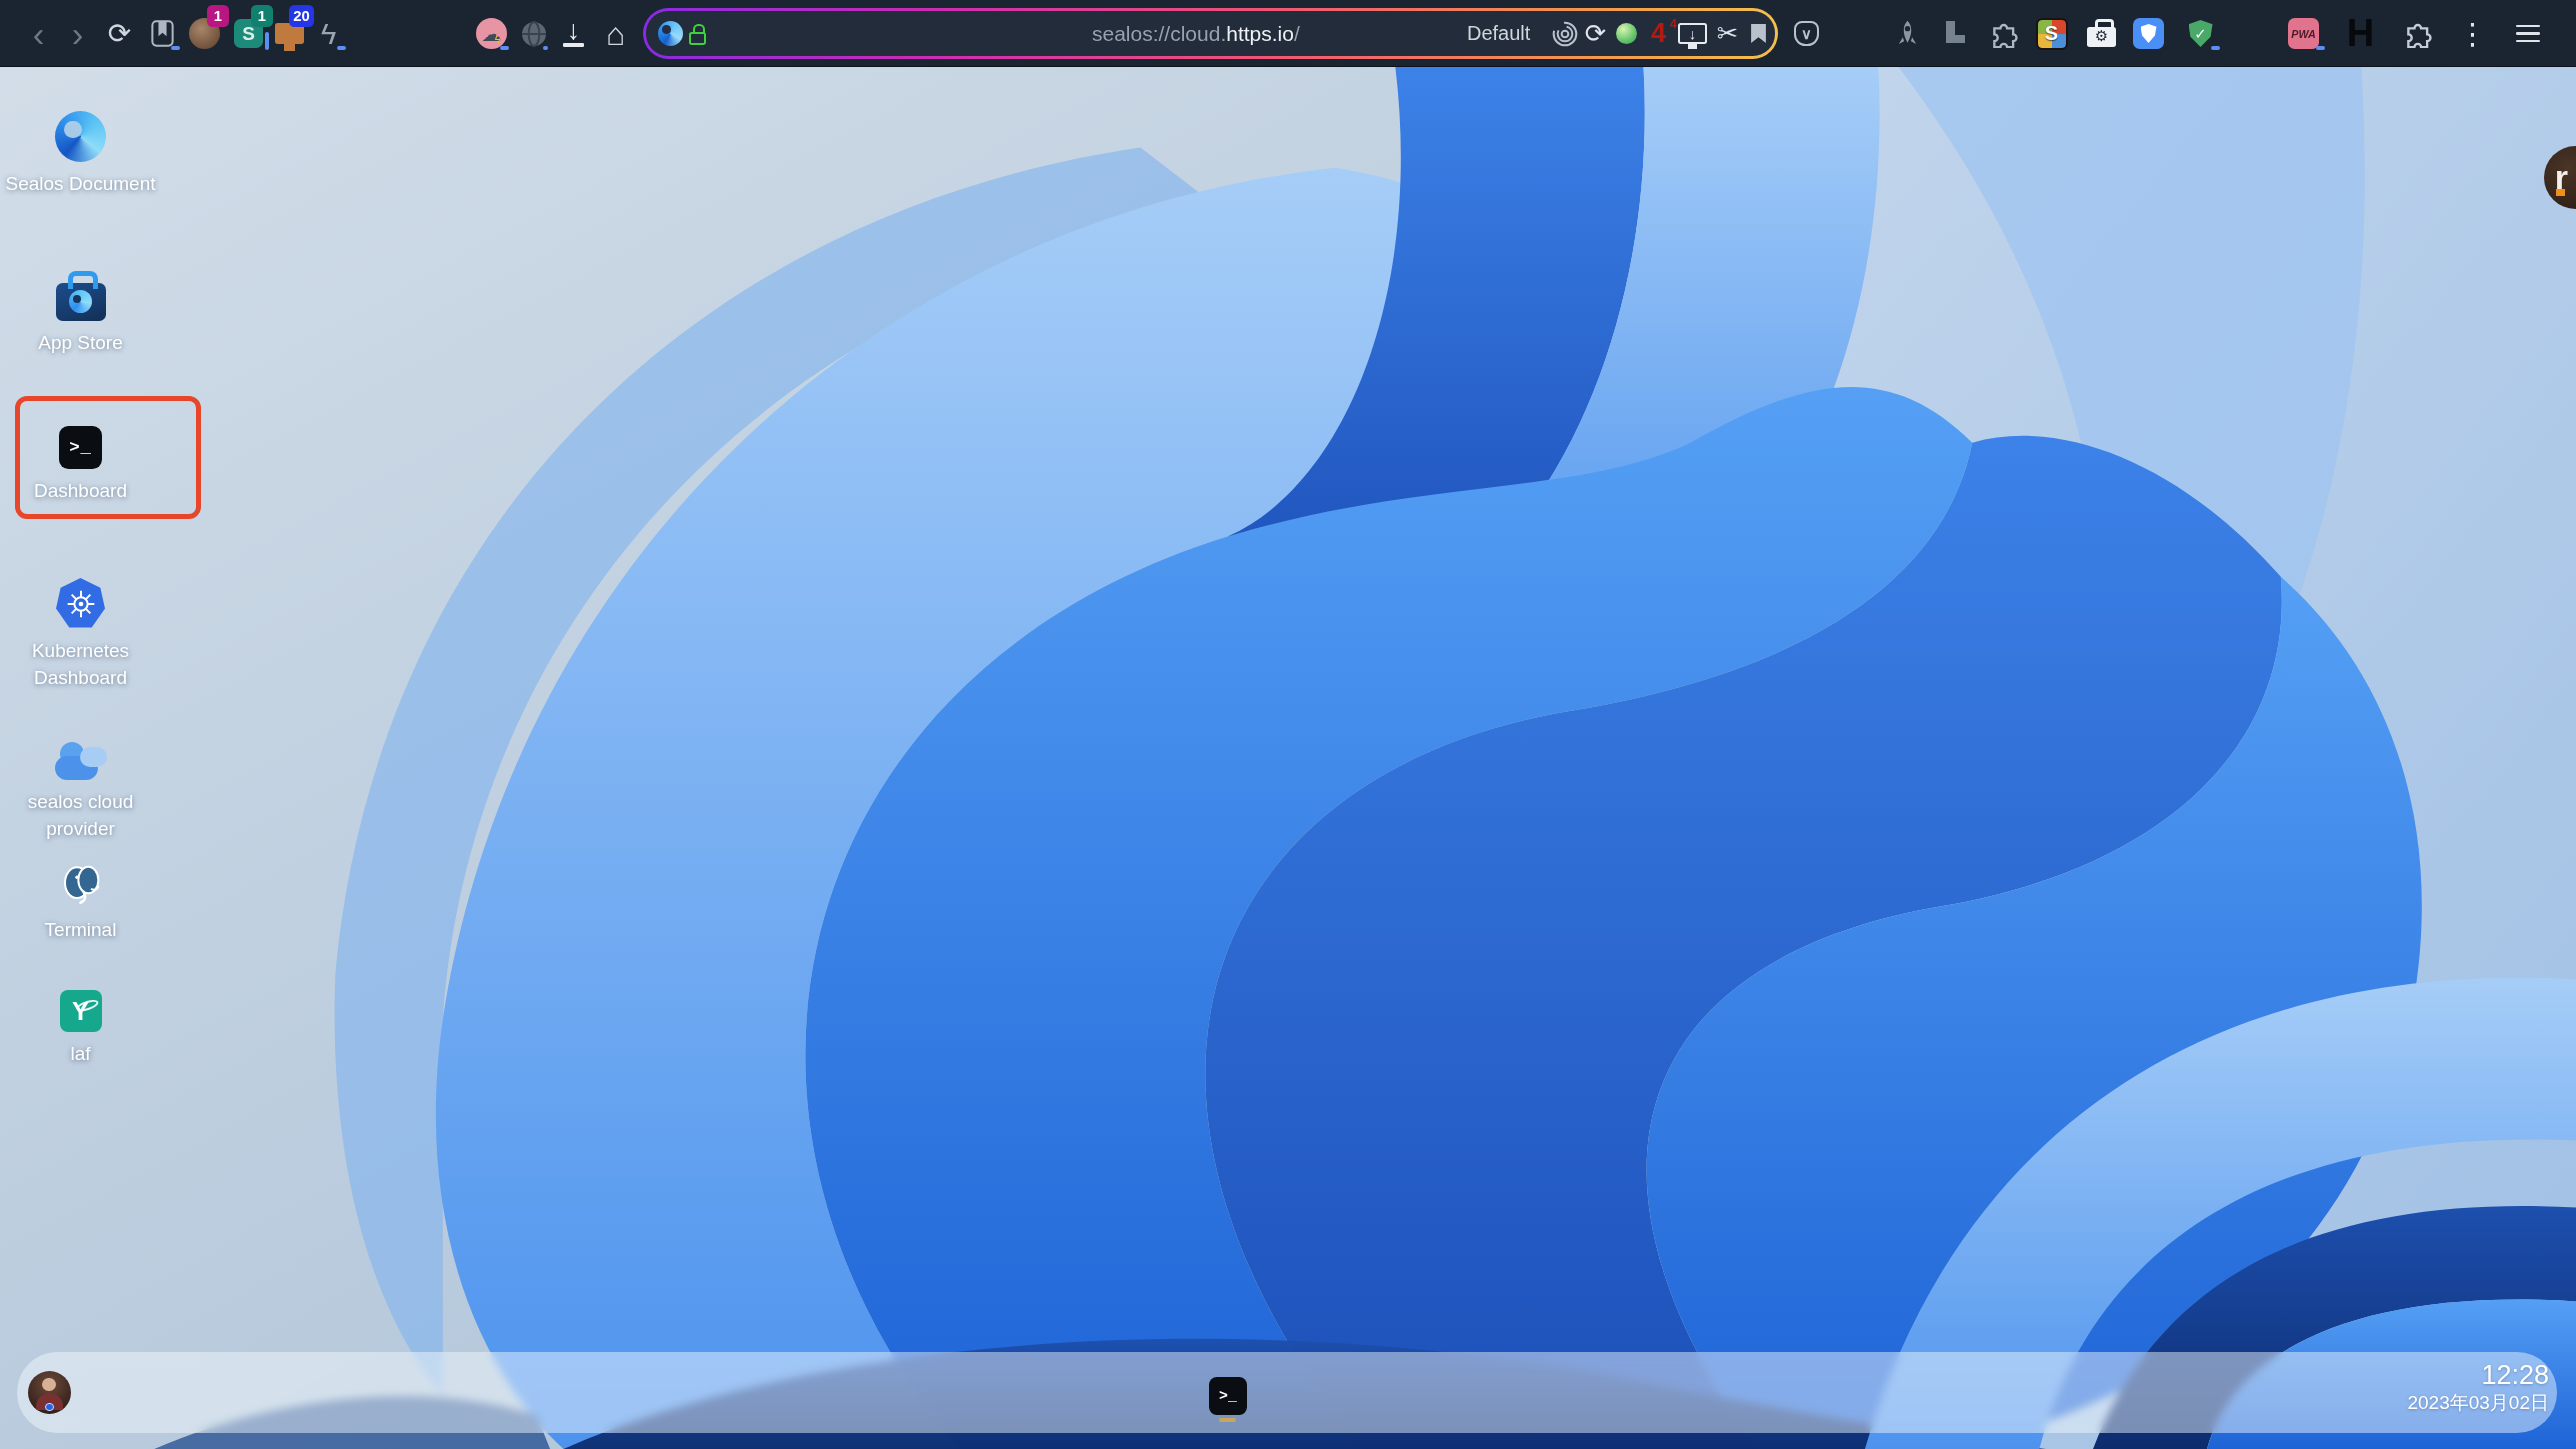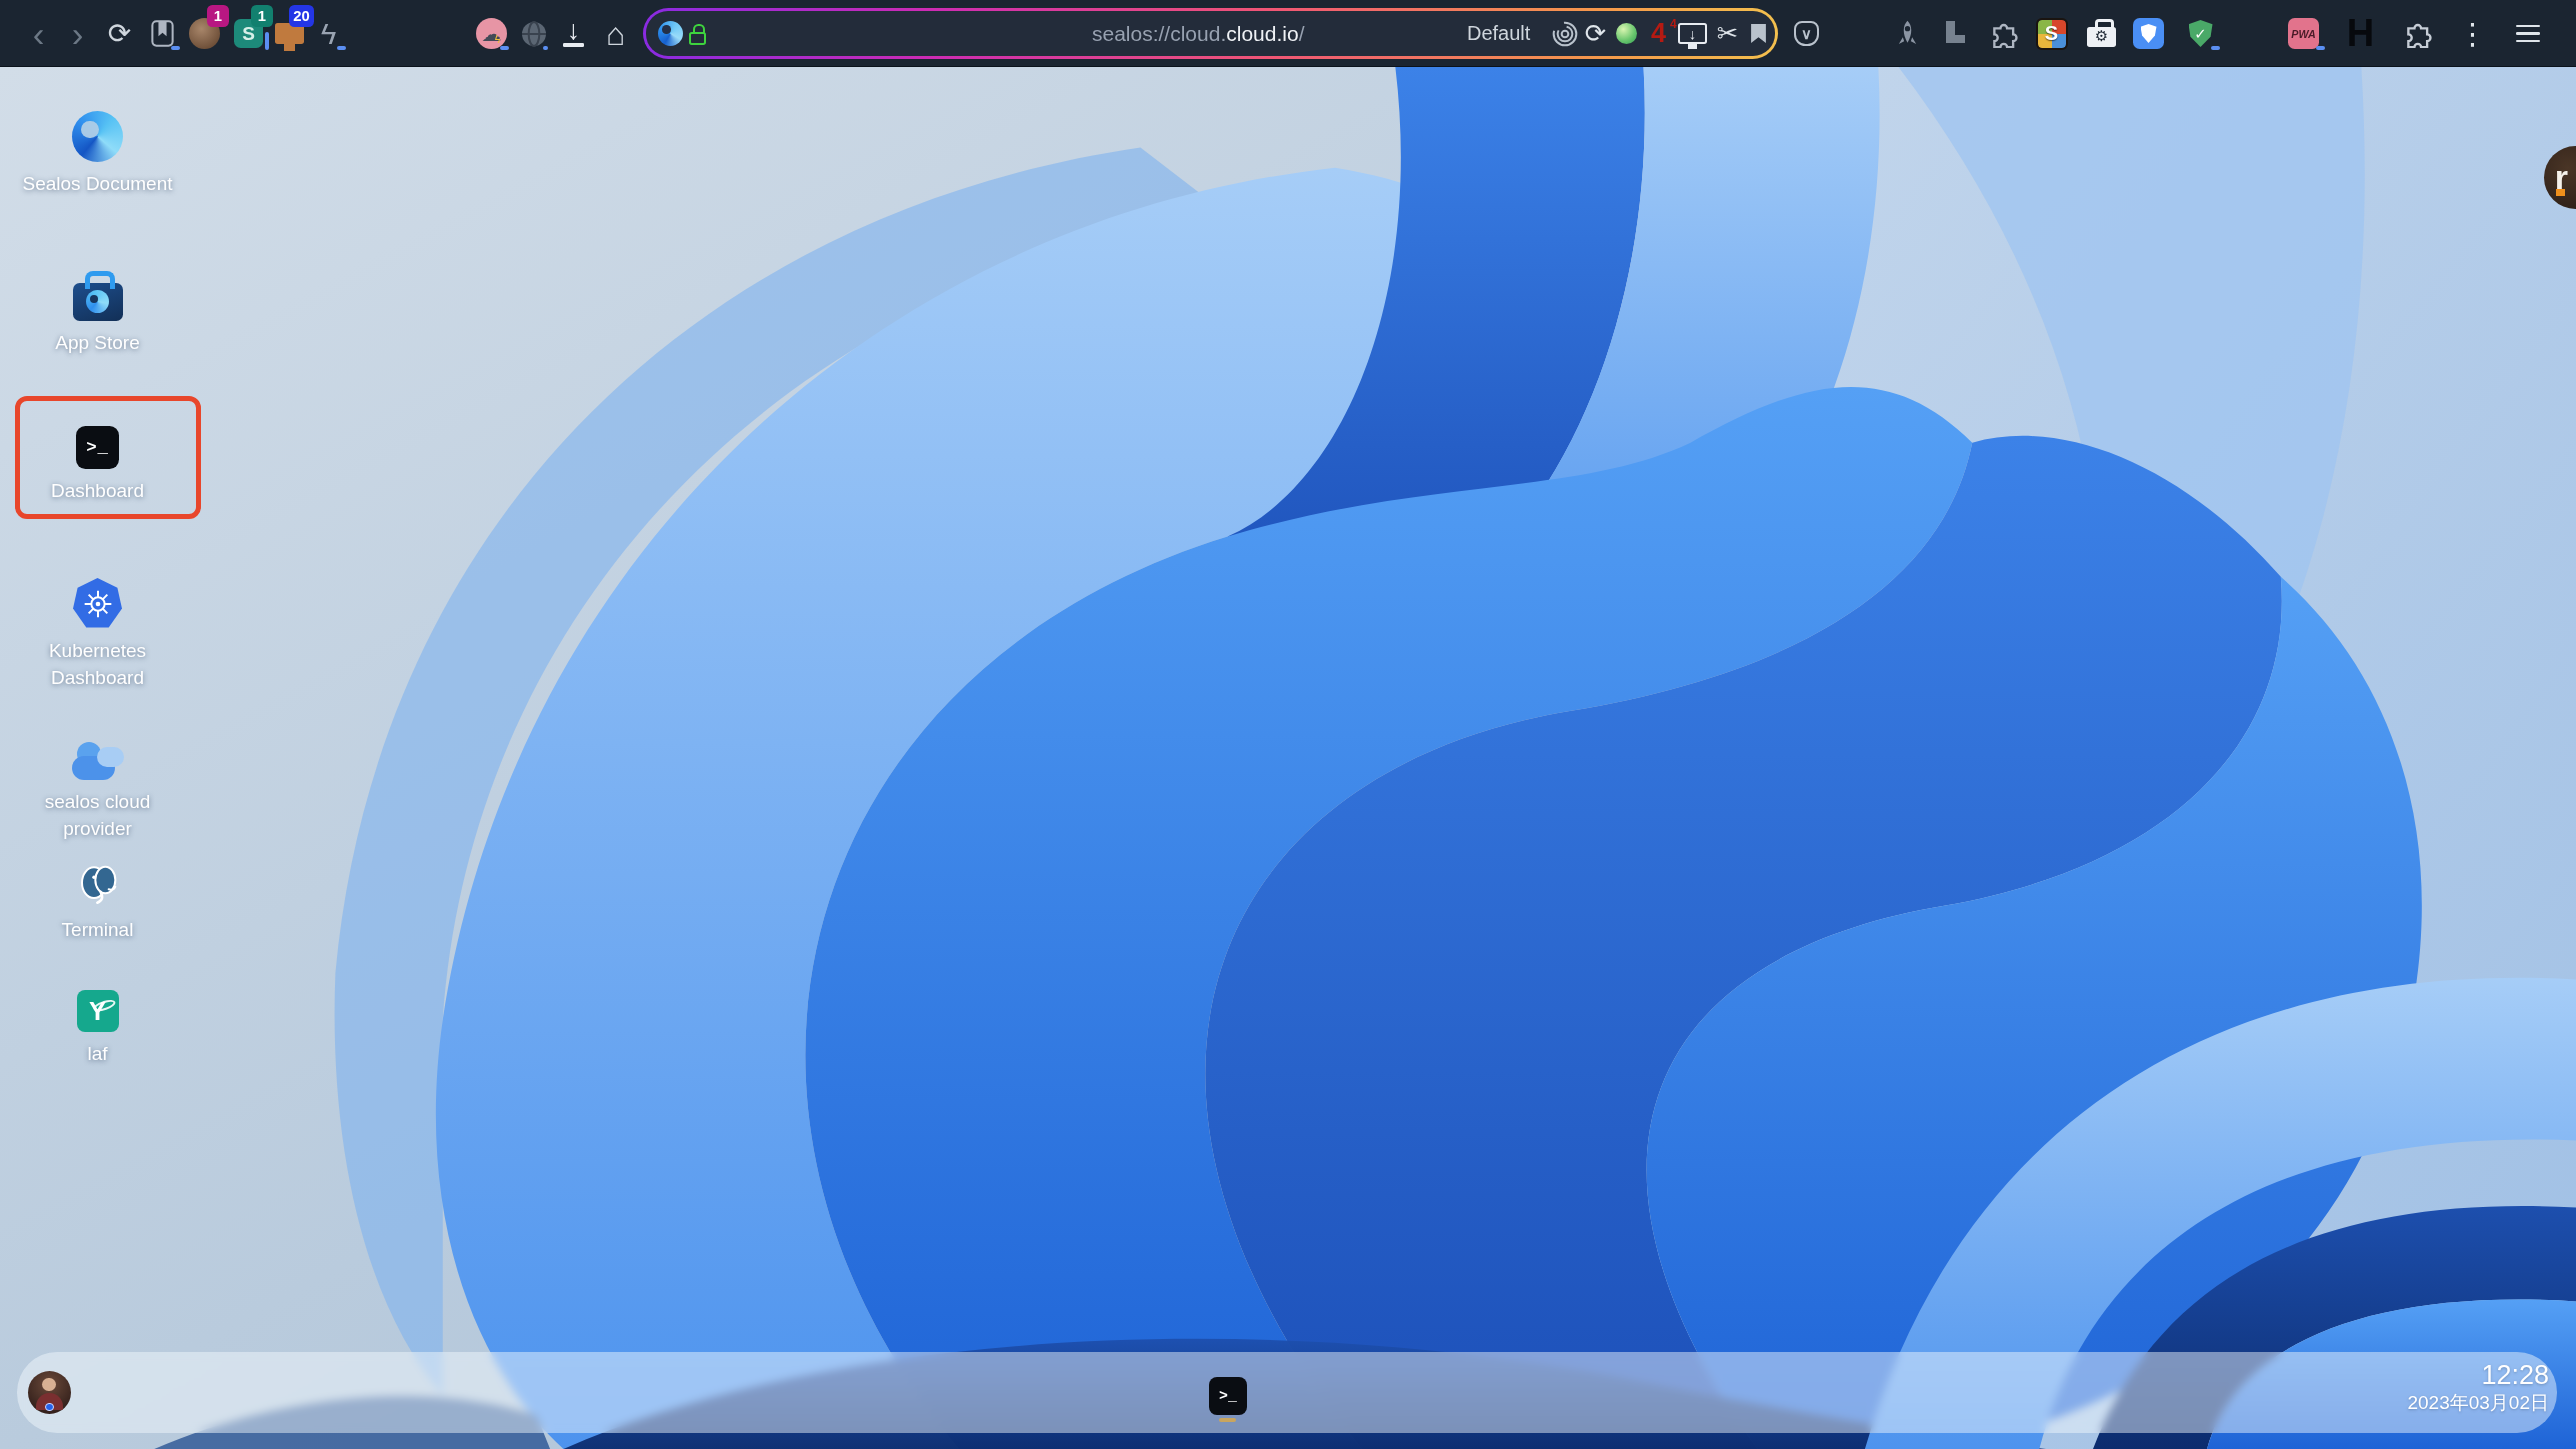--- a/index.html
+++ b/index.html
@@ -61,21 +61,21 @@
   
   .urlbar{position:absolute;left:643px;top:8px;width:1135px;height:51px;border-radius:25.5px;padding:3.4px;background:linear-gradient(90deg,#8a2be2,#cc2bb4 25%,#f05575 55%,#f59a4a 85%,#f3c04e);z-index:51}
   .urlbar .inner{width:100%;height:100%;border-radius:22px;background:#232c3a}
   .urltext{position:absolute;left:1092px;top:0;height:67px;display:flex;align-items:center;font-size:21px;z-index:52}
   .urltext .mut{color:#97a1b0}
   .urltext .dom{color:#eef1f5}
   .containerlbl{position:absolute;top:0;height:67px;display:flex;align-items:center;color:#cfd6dd;font-size:20px;z-index:52}
 
   
   .wall{position:absolute;left:0;top:67px;width:2576px;height:1382px;z-index:0}
-  .dicon{position:absolute;left:17px;width:161px;text-align:center;z-index:10}
+  .dicon{position:absolute;left:0;width:161px;text-align:center;z-index:10}
   .dicon .lbl{color:#fff;font-size:19px;line-height:27px;text-shadow:0 1.3px 5.4px rgba(30,50,80,.55);margin-top:8px}
   .icon-center{display:flex;justify-content:center}
   .sealos-swirl{width:51px;height:51px;border-radius:50%;background:conic-gradient(from 220deg,#1455c4,#2f8fee,#57c2f4,#8fdcf9,#1455c4);position:relative}
   .sealos-swirl::after{content:"";position:absolute;left:9.4px;top:10px;width:17.4px;height:17.4px;border-radius:50%;background:rgba(175,205,230,.95)}
   .bag{position:relative;width:50px;height:38px;margin-top:14.8px;border-radius:6.7px;background:linear-gradient(160deg,#1d4e8d,#122f56);display:flex;align-items:center;justify-content:center}
   .bag::before{content:"";position:absolute;top:-12px;left:12px;width:20px;height:13.4px;border:5.4px solid #2f9bef;border-bottom:none;border-radius:8px 8px 0 0}
   .bag .bs{width:23px;height:23px;border-radius:50%;background:conic-gradient(from 220deg,#2f8fee,#57c2f4,#8fdcf9,#2f8fee);position:relative}
   .bag .bs::after{content:"";position:absolute;left:4px;top:4.7px;width:8px;height:8px;border-radius:50%;background:#16365f}
   .termicon{width:43px;height:43px;border-radius:9.4px;background:#0a0d12;display:flex;align-items:center;justify-content:center;color:#fff;font-family:"Liberation Mono",monospace;font-weight:700;font-size:17.4px;letter-spacing:0.7px}
   .hepta{width:51px;height:51px;background:#326ce5;clip-path:polygon(50% 0,89% 19%,98% 60%,72% 97%,28% 97%,2% 60%,11% 19%);display:flex;align-items:center;justify-content:center}
@@ -224,21 +224,21 @@
     <div class="inner"></div>
   </div>
   <div class="ti" style="left:649px;z-index:52">
     <span class="swirl"></span>
   </div>
   <div class="ti" style="left:676px;z-index:52">
     <span class="lockcss"></span>
   </div>
   <div class="urltext">
     <span class="mut">sealos://cloud.</span>
-      <span class="dom">cloud.io</span>
+      <span class="dom">https.io</span>
       <span class="mut">/</span>
   </div>
   <div class="containerlbl" style="left:1467px">Default</div>
 
   <div class="ti" style="left:1543px;z-index:52">
     <svg width="28" height="28" viewBox="0 0 42 42">
       <circle cx="21" cy="21" r="5" fill="none" stroke="#b9c2cc" stroke-width="3"></circle>
       <circle cx="21" cy="21" r="11" fill="none" stroke="#b9c2cc" stroke-width="3" stroke-dasharray="40 14"></circle>
       <circle cx="21" cy="21" r="17" fill="none" stroke="#b9c2cc" stroke-width="3" stroke-dasharray="58 20"></circle>
     </svg>

